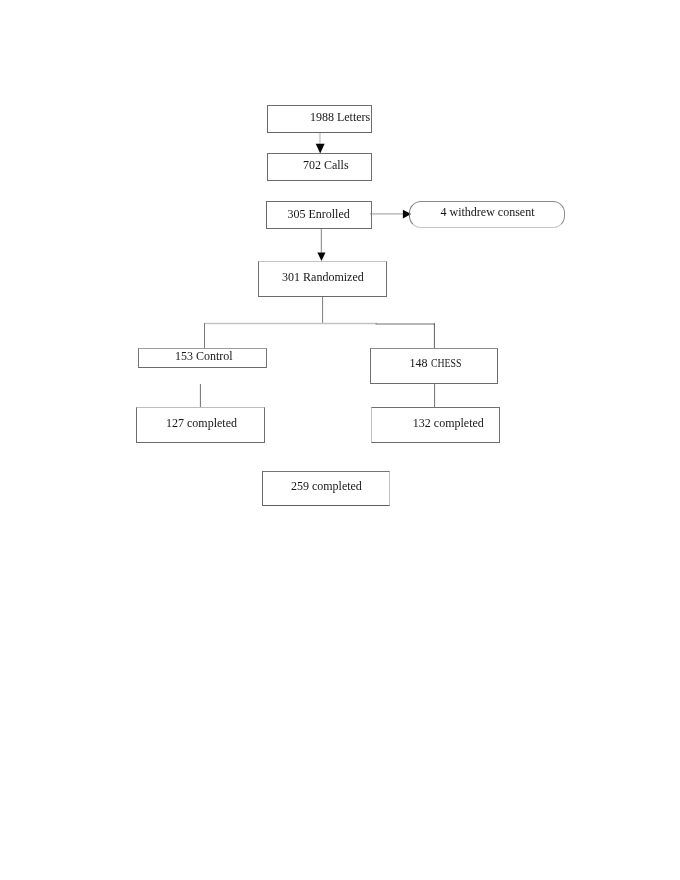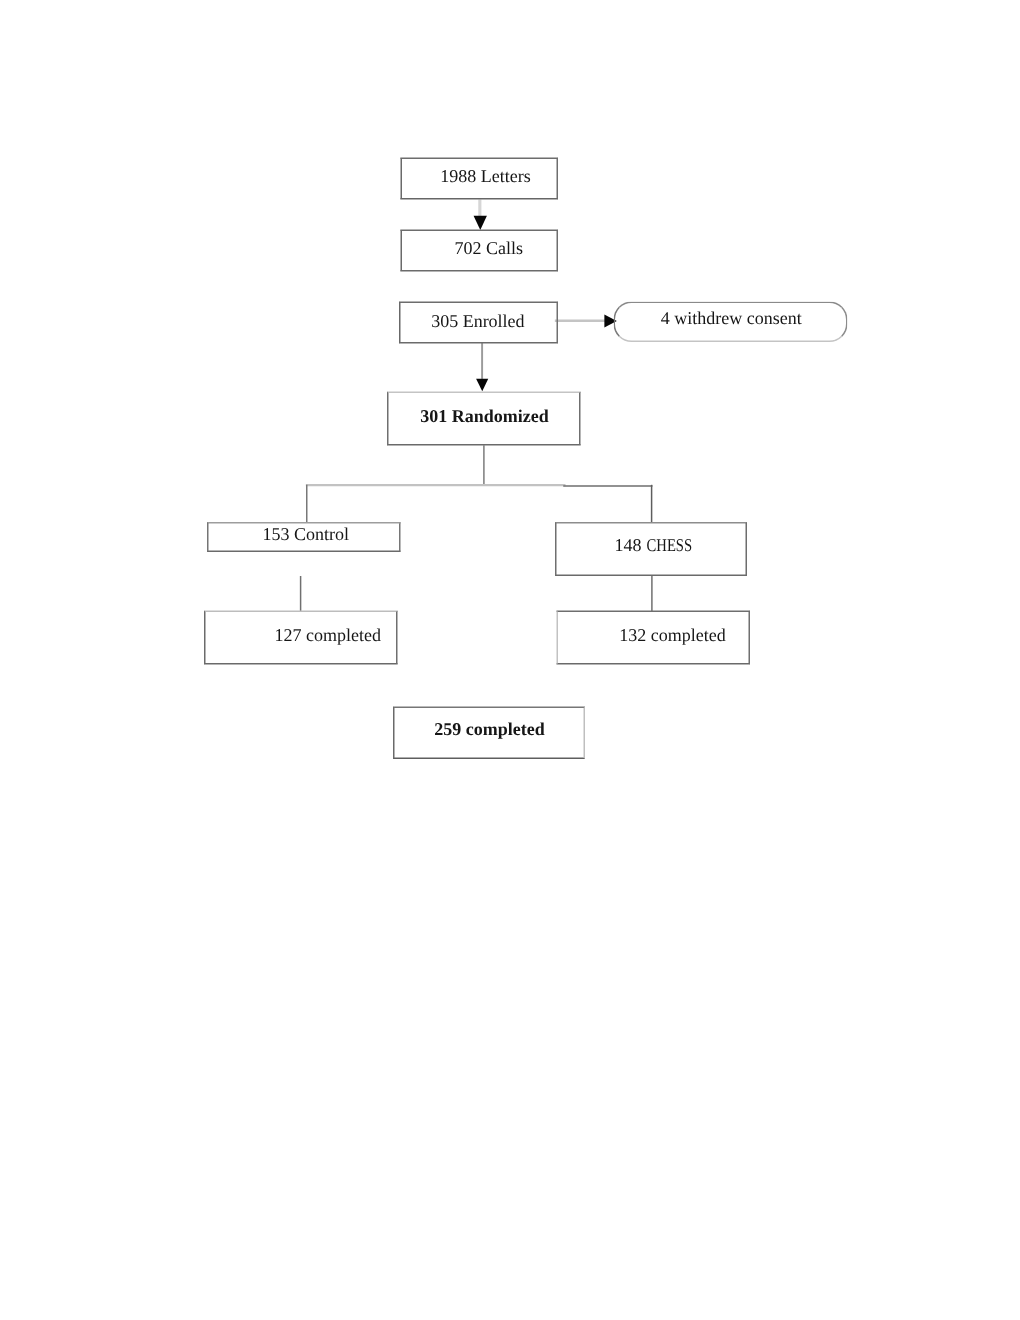--- a/index.html
+++ b/index.html
@@ -16,21 +16,21 @@
   svg.links { position:absolute; left:0; top:0; width:680px; height:880px; }
   .node {
     position:absolute;
     box-sizing:border-box;
     background:transparent;
     display:flex; align-items:center; justify-content:center;
     font-size:12px;
     line-height:1;
     white-space:nowrap;
   }
-  .node.align-left { justify-content:center; }
+  .node.align-left { justify-content:flex-end; }
   .node .label {
     position:relative; top:-2.4px;
     display:inline-block;
     will-change:opacity;              
   }
   .node .label .cond {
     display:inline-block;
     transform-origin:left center;
   }
 </style>
@@ -78,38 +78,38 @@
     </div>
 
     <div class="node" style="left: 265.9px; top: 200.85px; width: 105.7px; height: 27.85px; color: rgb(22, 22, 22); font-size: 12px; border-style: solid; border-width: 1px; border-color: rgb(109, 109, 109) rgb(112, 112, 112) rgb(107, 107, 107) rgb(104, 104, 104);">
       <span class="label" style="left: -0.15px; top: -0.6px;">305 Enrolled</span>
     </div>
 
     <div class="node" style="left: 408.9px; top: 200.7px; width: 156px; height: 27.7px; color: rgb(22, 22, 22); font-size: 12px; border-style: solid; border-width: 1px; border-color: rgb(138, 138, 138) rgb(140, 140, 140) rgb(196, 196, 196) rgb(122, 122, 122); border-radius: 12px;">
       <span class="label" style="left: 0.65px; top: -2.3px;">4 withdrew consent</span>
     </div>
 
-    <div class="node" style="left: 257.9px; top: 261.3px; width: 129px; height: 35.7px; color: rgb(22, 22, 22); font-size: 12px; border-style: solid; border-width: 1px; border-color: rgb(196, 196, 196) rgb(111, 111, 111) rgb(106, 106, 106); font-weight: bold;">
+    <div class="node" style="left: 257.9px; top: 261.3px; width: 129px; height: 35.7px; color: rgb(22, 22, 22); font-size: 12px; border-style: solid; border-width: 1px; border-color: rgb(196, 196, 196) rgb(111, 111, 111) rgb(106, 106, 106);">
       <span class="label" style="left: 0.55px; top: -2.5px;">301 Randomized</span>
     </div>
 
     <div class="node" style="left: 137.9px; top: 348.1px; width: 129.1px; height: 20px; color: rgb(22, 22, 22); font-size: 12px; border-style: solid; border-width: 1px; border-color: rgb(157, 157, 157) rgb(118, 118, 118) rgb(106, 106, 106) rgb(117, 117, 117);">
       <span class="label" style="left: 1.45px; top: -2.6px;">153 Control</span>
     </div>
 
     <div class="node" style="left: 369.9px; top: 347.9px; width: 128px; height: 35.8px; color: rgb(22, 22, 22); font-size: 12px; border-style: solid; border-width: 1px; border-color: rgb(141, 141, 141) rgb(109, 109, 109) rgb(106, 106, 106) rgb(111, 111, 111);">
       <span class="label" style="left: 4.9px; top: -2.4px;">148 <span class="cond" style="transform: scaleX(0.815);">CHESS</span></span>
     </div>
 
     <div class="node" style="left: 136px; top: 407.2px; width: 129px; height: 35.6px; color: rgb(22, 22, 22); font-size: 12px; border-style: solid; border-width: 1px; border-color: rgb(189, 189, 189) rgb(111, 111, 111) rgb(106, 106, 106) rgb(107, 107, 107);">
-      <span class="label" style="left: 18px; top: -2.4px;">127 completed</span>
+      <span class="label" style="left: 1px; top: -2.4px;">127 completed</span>
     </div>
 
     <div class="node" style="left: 371.4px; top: 406.9px; width: 128.4px; height: 36.2px; color: rgb(22, 22, 22); font-size: 12px; border-style: solid; border-width: 1px; border-color: rgb(110, 110, 110) rgb(111, 111, 111) rgb(106, 106, 106) rgb(194, 194, 194);">
       <span class="label" style="left: 1.75px; top: -2.4px; margin-left: 22px;">132 completed</span>
     </div>
 
     <div class="node" style="left: 261.9px; top: 470.7px; width: 128.4px; height: 35.7px; color: rgb(22, 22, 22); font-size: 12px; border-style: solid; border-width: 1px; border-color: rgb(118, 118, 118) rgb(191, 191, 191) rgb(94, 94, 94) rgb(106, 106, 106);">
-      <span class="label" style="left: 0.3px; top: -2.4px; font-weight: bold;">259 completed</span>
+      <span class="label" style="left: 0.3px; top: -2.4px;">259 completed</span>
     </div>
 
   </div>
 </div>
 
 </body></html>

